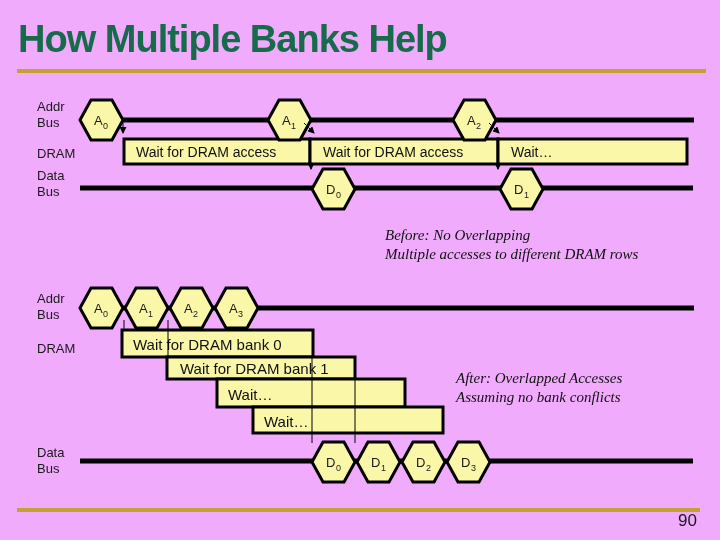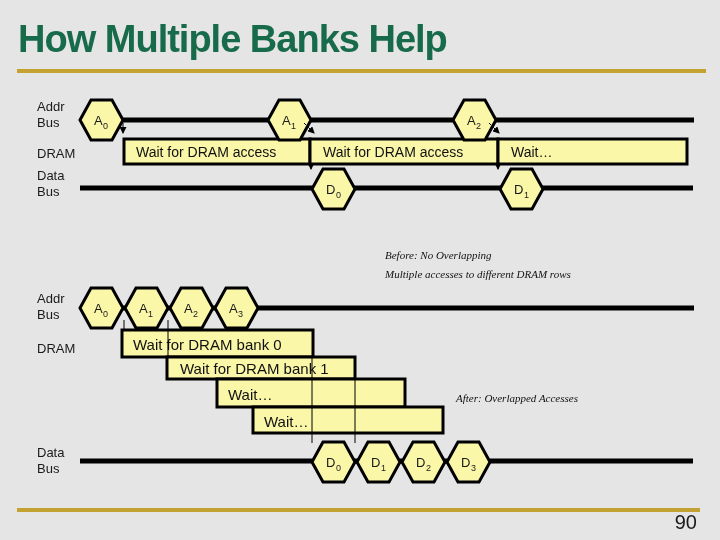--- a/index.html
+++ b/index.html
@@ -1,53 +1,52 @@
 <!DOCTYPE html>
 <html><head>
 <meta charset="utf-8">
 <style>
   html,body { margin:0; padding:0; background:#fff; }
   .slide {
-    position:relative; width:720px; height:540px; background:#e5e5e5;
+    position:relative; width:720px; height:540px; background:#f0abfc;
     font-family:"Liberation Sans", sans-serif; overflow:hidden;
   }
   .slide-title {
     position:absolute; left:18px; top:18px;
     font-size:38px; font-weight:bold; letter-spacing:-1px;
     color:#176B4A; white-space:nowrap;
   }
   .title-rule {
     position:absolute; left:17px; top:69px; width:689px; height:4px;
     background:#C3A231;
   }
   .footer-rule {
     position:absolute; left:17px; top:508px; width:683px; height:4px;
     background:#C3A231;
   }
   .page-number {
     position:absolute; right:23px; top:511px;
-    font-size:20px; color:#1a1a1a;
+    font-size:17px; color:#1a1a1a;
   }
   svg.diagram-layer { position:absolute; left:0; top:0; }
   .bus-line   { stroke:#000; stroke-width:5; }
   .thin-line  { stroke:#000; stroke-width:1; }
   .dash-line  { stroke:#000; stroke-width:1; stroke-dasharray:3 3; }
   .arrow-line { stroke:#000; stroke-width:1; }
   .wait-box   { fill:#FBF7A8; stroke:#000; stroke-width:3; }
   .hexagon    { fill:#FBF7A8; stroke:#000; stroke-width:3; }
   .bus-label  { font-size:13px; fill:#1a1a1a; }
   .box-label  { font-size:14px; fill:#111; }
   .box-label-lg { font-size:15px; fill:#111; }
   .hex-base   { font-size:13px; fill:#1a1a1a; }
   .hex-sub    { font-size:9px;  fill:#1a1a1a; }
   .caption {
     position:absolute; font-family:"Liberation Serif", serif;
-    font-style:italic; font-size:11px; line-height:19px; color:#111;
+    font-style:italic; font-size:15px; line-height:19px; color:#111;
     white-space:nowrap;
-    margin-top:20px;
   }
   .caption-before { left:385px; top:226px; }
   .caption-after  { left:456px; top:369px; }
 </style>
 </head>
 <body>
 
 <div class="slide">
 
   <div class="slide-title">How Multiple Banks Help</div>
@@ -179,18 +178,19 @@
     </g>
   </svg>
 
   <div class="caption caption-before">
     <div>Before: No Overlapping</div>
     <div>Multiple accesses to different DRAM rows</div>
   </div>
 
   <div class="caption caption-after">
     <div>After: Overlapped Accesses</div>
+    <div>Assuming no bank conflicts</div>
   </div>
 
   <div class="footer-rule"></div>
   <div class="page-number">90</div>
 
 </div>
 
 </body></html>

